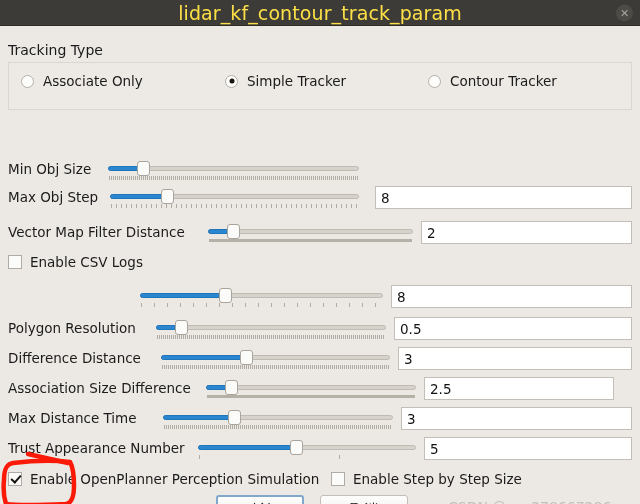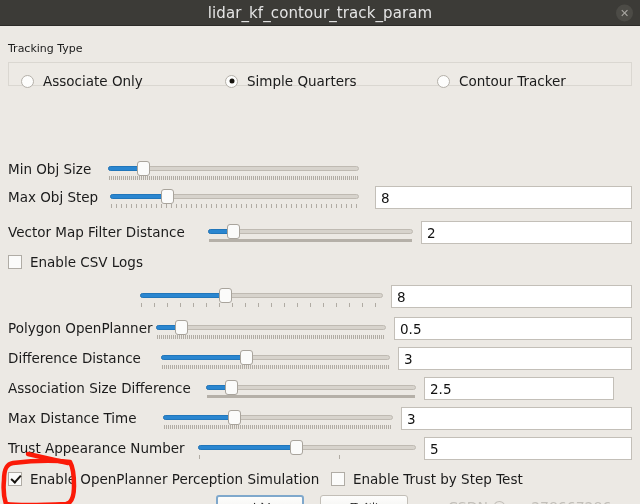--- a/index.html
+++ b/index.html
@@ -21,22 +21,22 @@
   .titlebar {
     height: 25px;
     background: #3c3b37;
     display: flex;
     align-items: center;
     justify-content: center;
     position: relative;
     border-bottom: 1px solid #2c2b28;
   }
   .titlebar-title {
-    color: #e5e5e5;
-    font-size: 15px;
+    color: #fde047;
+    font-size: 19px;
     letter-spacing: .1px;
   }
   .close-btn {
     position: absolute;
     right: 7px;
     top: 50%;
     transform: translateY(-50%);
     width: 17px;
     height: 17px;
     border-radius: 50%;
@@ -54,28 +54,28 @@
     padding: 0;
     position: relative;
     height: 479px;
     background: #ece9e4;
   }
 
   .group-title {
     position: absolute;
     left: 8px;
     top: 16px;
-    font-size: 11px;
+    font-size: 14px;
   }
   .radio-group {
     position: absolute;
     left: 8px;
     top: 36px;
     width: 624px;
-    height: 24px;
+    height: 48px;
     border: 1px solid #dad7d1;
     background: #edeae5;
     box-sizing: border-box;
   }
   .radio-item {
     position: absolute;
     top: 10px;
     display: flex;
     align-items: center;
     gap: 9px;
@@ -250,23 +250,23 @@
 
   <div class="group-title">Tracking Type</div>
 
   <div class="radio-group">
     <div class="radio-item" style="left:12px">
       <span class="radio-mark"></span>
       <span>Associate Only</span>
     </div>
     <div class="radio-item" style="left:216px">
       <span class="radio-mark checked"></span>
-      <span>Simple Quarters</span>
+      <span>Simple Tracker</span>
     </div>
-    <div class="radio-item" style="left:428px">
+    <div class="radio-item" style="left:419px">
       <span class="radio-mark"></span>
       <span>Contour Tracker</span>
     </div>
   </div>
 
   <div class="row" style="top:131px">
     <div class="row-label">Min Obj Size</div>
     <div class="slider" style="left:100px;right:273px">
         <div class="slider-groove"></div>
         <div class="slider-fill" style="width: 14%;"></div>
@@ -306,21 +306,21 @@
     <div class="slider" style="left:132px;right:249px">
         <div class="slider-groove"></div>
         <div class="slider-fill" style="width: 35%;"></div>
         <div class="slider-handle" style="left: calc(35% - 6px);"></div>
         <div class="slider-ticks" style="background-image: repeating-linear-gradient(to right, rgb(176, 171, 163) 0px, rgb(176, 171, 163) 1px, transparent 1px, transparent 13px); height: 4px;"></div>
       </div>
     <div class="value-field" style="left:383px;right:0px">8</div>
   </div>
 
   <div class="row" style="top:290px">
-    <div class="row-label">Polygon OpenPlanner</div>
+    <div class="row-label">Polygon Resolution</div>
     <div class="slider" style="left:148px;right:246px">
         <div class="slider-groove"></div>
         <div class="slider-fill" style="width: 11%;"></div>
         <div class="slider-handle" style="left: calc(11% - 6px);"></div>
         <div class="slider-ticks" style="background-image: repeating-linear-gradient(to right, rgb(176, 171, 163) 0px, rgb(176, 171, 163) 1px, transparent 1px, transparent 2px); height: 4px;"></div>
       </div>
     <div class="value-field" style="left:386px;right:0px">0.5</div>
   </div>
 
   <div class="row" style="top:320px">
@@ -367,21 +367,21 @@
     <div class="value-field" style="left:416px;right:0px">5</div>
   </div>
 
   <div class="checkbox-row" style="left:8px;top:445px">
     <span class="checkbox-mark checked"></span>
     <span>Enable OpenPlanner Perception Simulation</span>
   </div>
 
   <div class="checkbox-row" style="left:331px;top:445px">
     <span class="checkbox-mark"></span>
-    <span>Enable Trust by Step Test</span>
+    <span>Enable Step by Step Size</span>
   </div>
 
   <div class="btn primary" style="left:216px;top:469px;width:88px">确认</div>
   <div class="btn secondary" style="left:320px;top:469px;width:88px">取消</div>
 
   <div class="watermark" style="left:448px;top:473px">CSDN @qq_278667286</div>
 
   <svg class="annotation" style="left:0px;top:432px;width:110px;height:58px" viewBox="0 0 110 58">
     <path d="M70 4 C52 2, 30 3, 13 5 C6 6, 4 12, 4 22 C3 32, 4 40, 6 46
              C20 48, 45 47, 66 46 C72 45, 74 38, 74 28 C74 18, 73 9, 70 4 Z" fill="none" stroke="#fb1a08" stroke-width="4.5" stroke-linecap="round" stroke-linejoin="round"></path>

